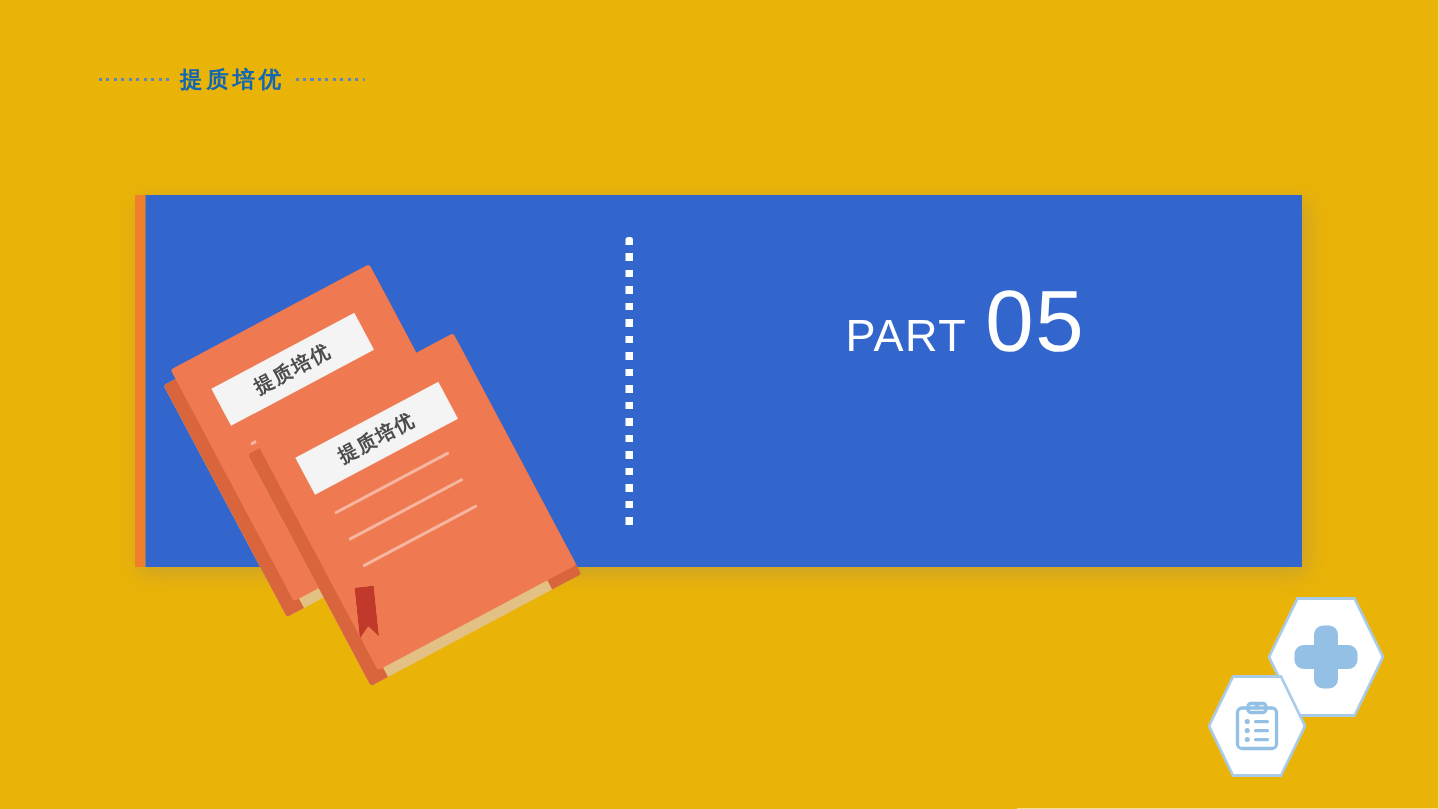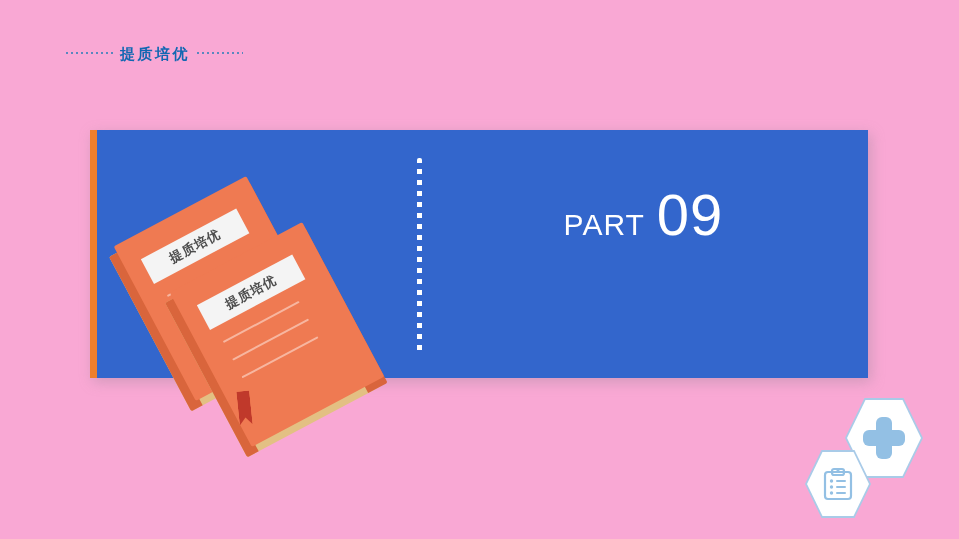--- a/index.html
+++ b/index.html
@@ -7,21 +7,21 @@
     padding: 0;
     background: #ffffff;
   }
   body {
     font-family: "Liberation Sans", sans-serif;
   }
   #slide {
     position: relative;
     width: 959px;
     height: 539px;
-    background: #f9a8d4;
+    background: #eab308;
     overflow: hidden;
   }
 
   
   #header {
     position: absolute;
     left: 66px;
     top: 41px;
     display: flex;
     align-items: center;
@@ -268,21 +268,21 @@
     <div id="dash-right" class="dash-run"></div>
   </div>
 
   <div id="panel-wrap">
     <div id="panel-accent"></div>
     <div id="panel">
       <div id="panel-dotline"></div>
       <div id="panel-text">
         <div id="part-line">
           <span id="part-word">PART</span>
-          <span id="part-number">09</span>
+          <span id="part-number">05</span>
         </div>
       </div>
     </div>
   </div>
 
   <div id="books">
 
     <div id="book-back" class="bk">
       <div class="bk-pages"></div>
       <div class="bk-spine"></div>

